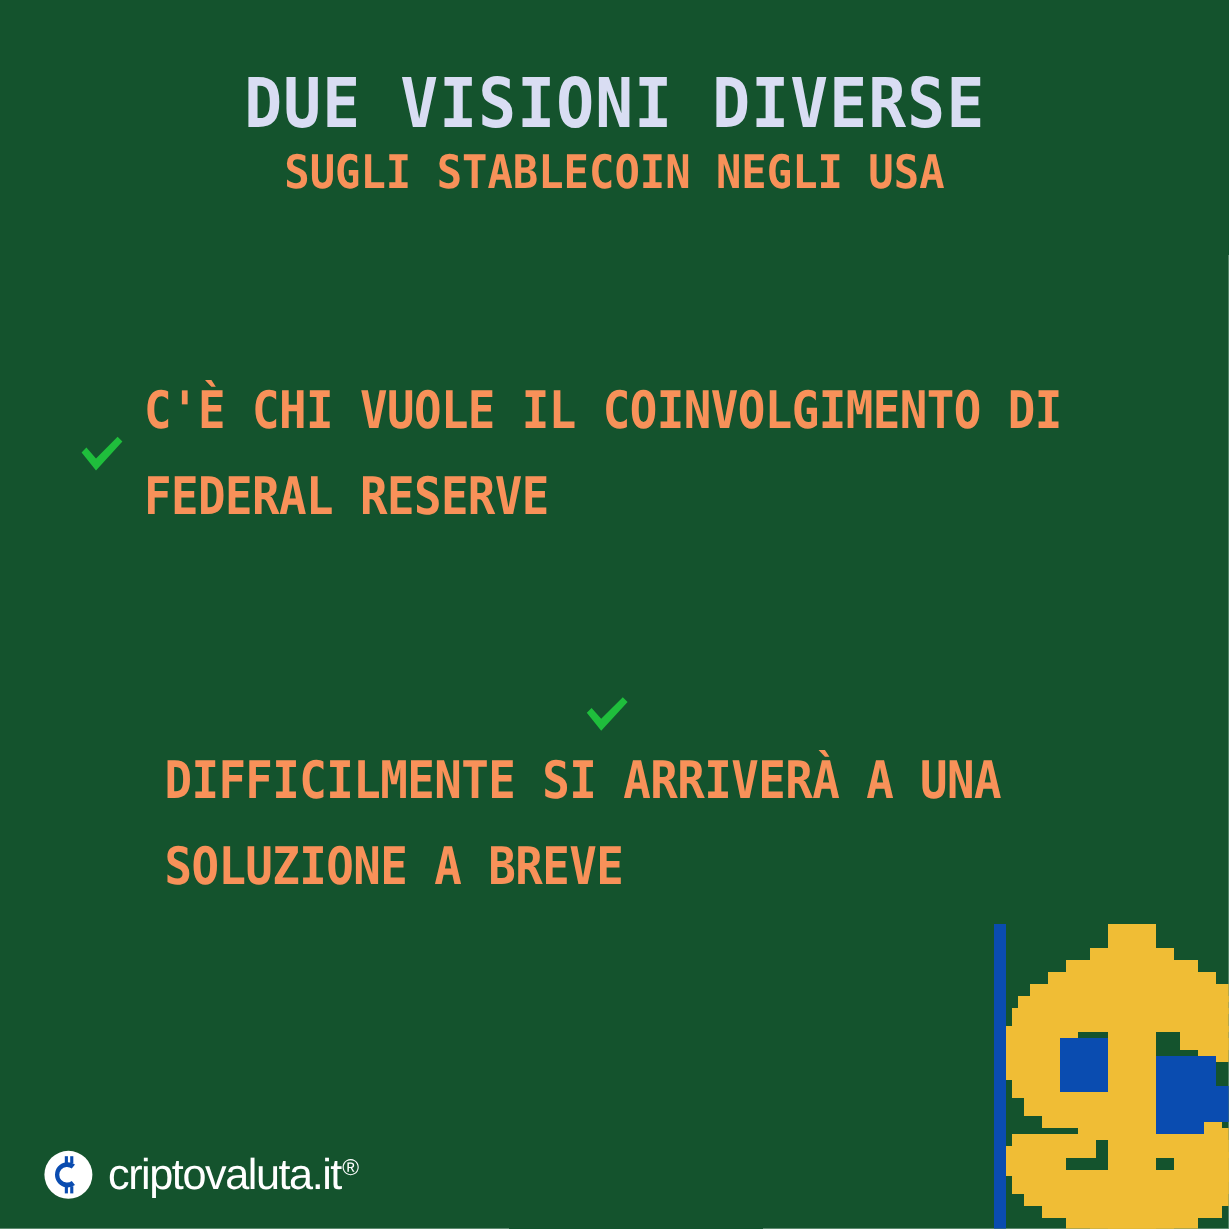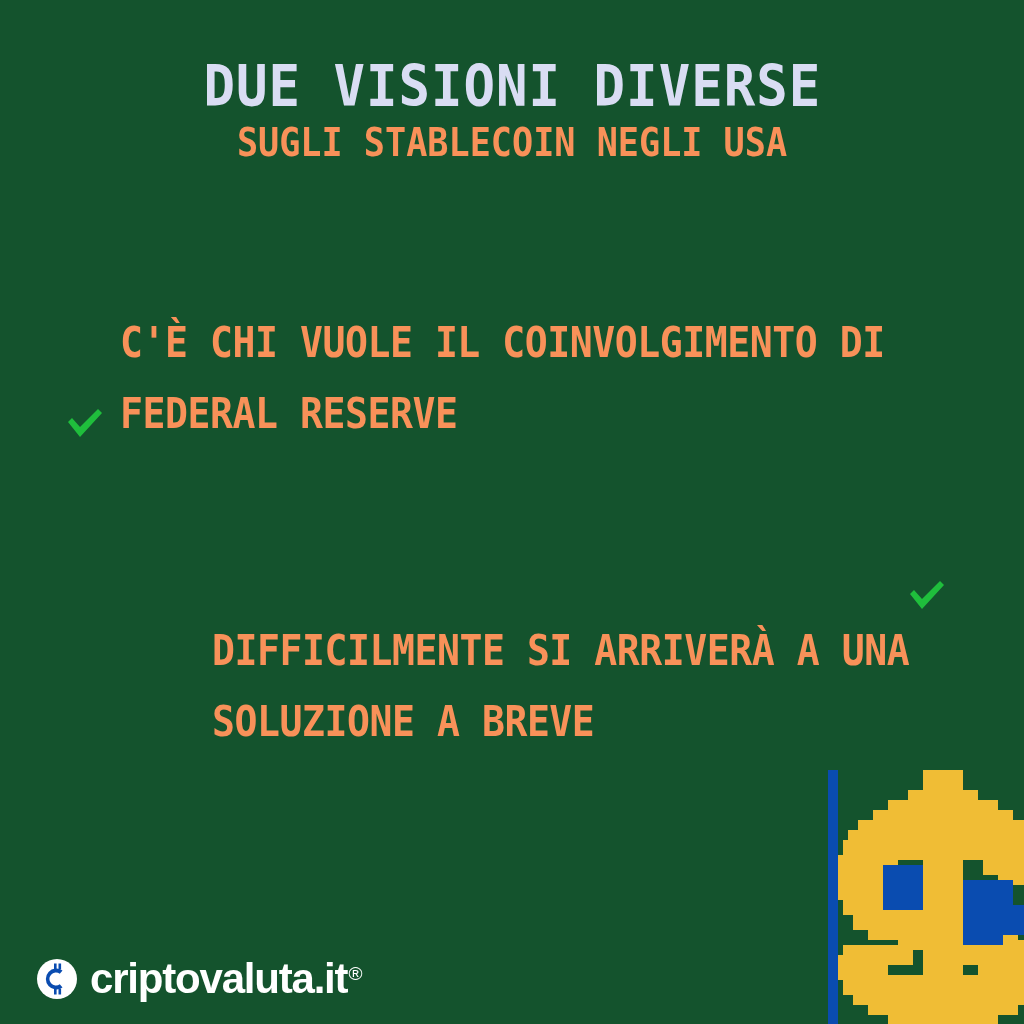--- a/index.html
+++ b/index.html
@@ -55,21 +55,21 @@
     transform: scaleX(0.95) scaleY(1.04);
     white-space: nowrap;
   }
 
   
   .bullet-row {
     position: absolute;
     left: 62px;
     width: 900px;
     display: flex;
-    align-items: flex-end;
+    align-items: center;
   }
 
   #bullet-row-1 { top: 310px; }
   #bullet-row-2 { top: 572px; flex-direction: column; }
 
   .check-icon {
     flex: 0 0 auto;
     width: 46px;
     height: 46px;
     margin-right: 12px;
@@ -116,22 +116,22 @@
     width: 42px;
     height: 42px;
     flex: 0 0 auto;
     margin-right: 12px;
     display: block;
   }
 
   #logo-text {
     color: #ffffff;
     font-family: "Liberation Sans", sans-serif;
-    font-weight: bold;
-    font-size: 42px;
+    font-weight: normal;
+    font-size: 36px;
     line-height: 42px;
     letter-spacing: -1.2px;
   }
 
   #logo-reg {
     color: #ffffff;
     font-family: "Liberation Sans", sans-serif;
     font-size: 19px;
     line-height: 19px;
     vertical-align: super;

